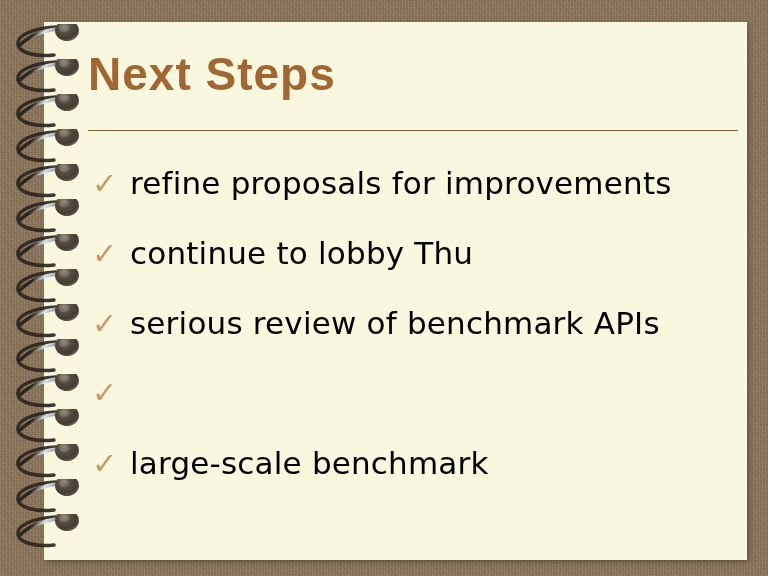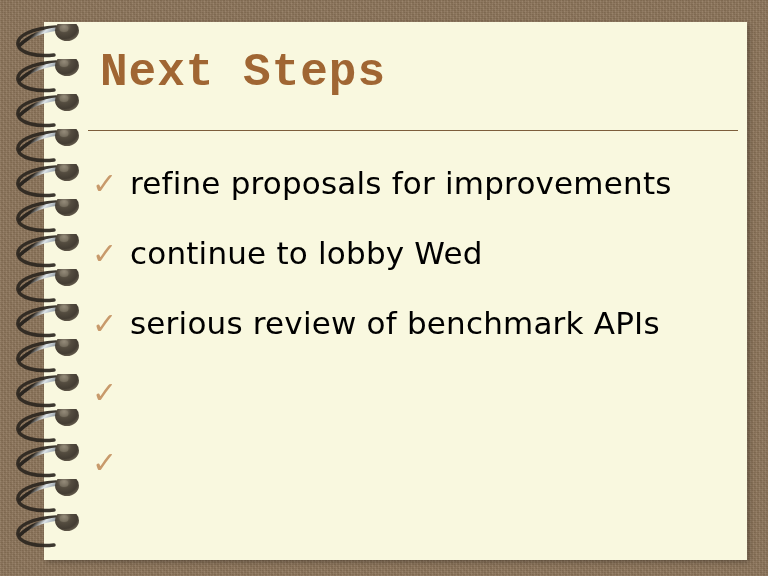--- a/index.html
+++ b/index.html
@@ -55,23 +55,23 @@
     position: absolute;
     left: 14px;
     width: 82px;
     height: 34px;
   }
   .spiral-loop svg { display: block; width: 82px; height: 34px; }
 
   
   .title {
     position: absolute;
-    left: 100px;
+    left: 88px;
     top: 47px;
-    font-family: Liberation Mono, monospace;
+    font-family: Liberation Sans, sans-serif;
     font-size: 46px;
     font-weight: 600;
     letter-spacing: 1px;
     color: #a06633;
     white-space: nowrap;
   }
 
   .title-rule {
     position: absolute;
     left: 88px;
@@ -472,27 +472,28 @@
 
   <div class="title-rule"></div>
 
   <div class="bullet-list" id="bullet-list">
       <div class="bullet-row">
         <span class="bullet-check">✓</span>
         <span class="bullet-text">refine proposals for improvements</span>
       </div>
       <div class="bullet-row">
         <span class="bullet-check">✓</span>
-        <span class="bullet-text">continue to lobby Wed</span>
+        <span class="bullet-text">continue to lobby Thu</span>
       </div>
       <div class="bullet-row">
         <span class="bullet-check">✓</span>
         <span class="bullet-text">serious review of benchmark APIs</span>
       </div>
       <div class="bullet-row">
         <span class="bullet-check">✓</span>
       </div>
       <div class="bullet-row">
         <span class="bullet-check">✓</span>
+        <span class="bullet-text">large-scale benchmark</span>
       </div>
     </div>
 
 </div>
 
 </body></html>

